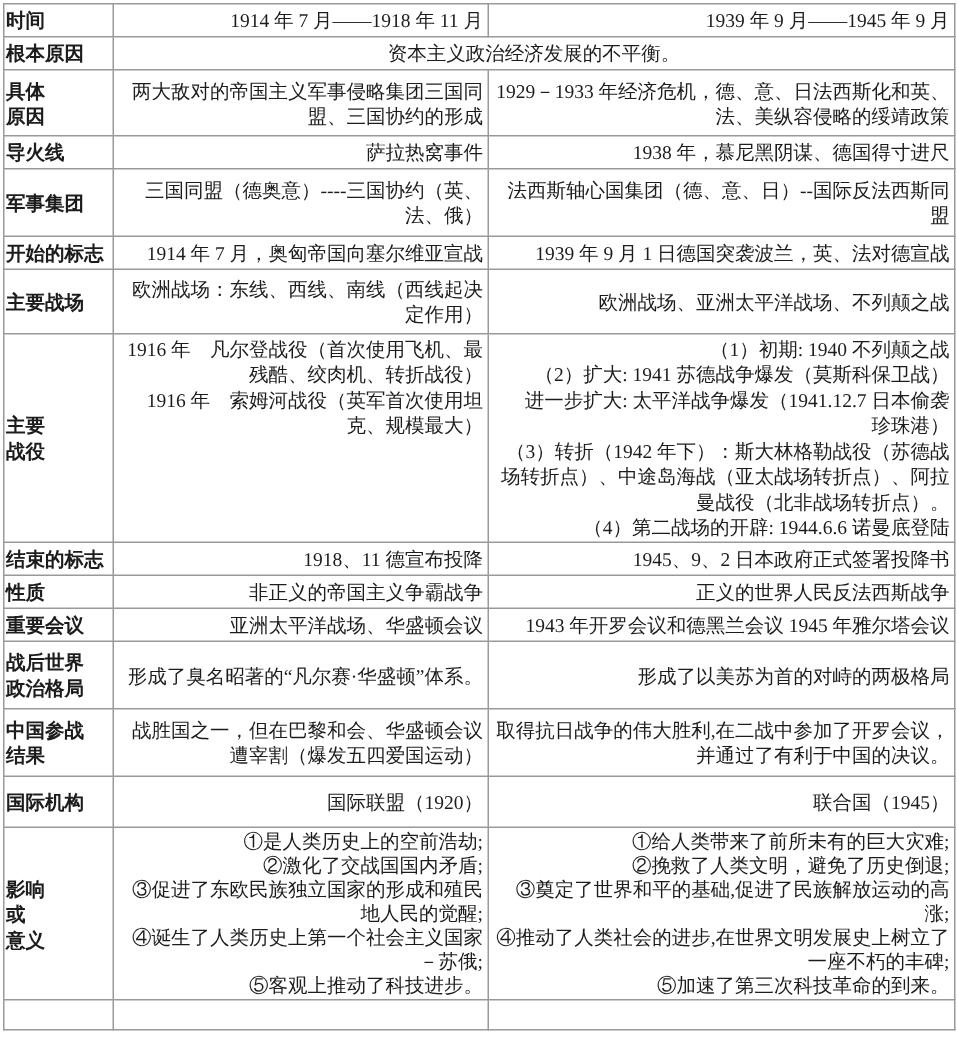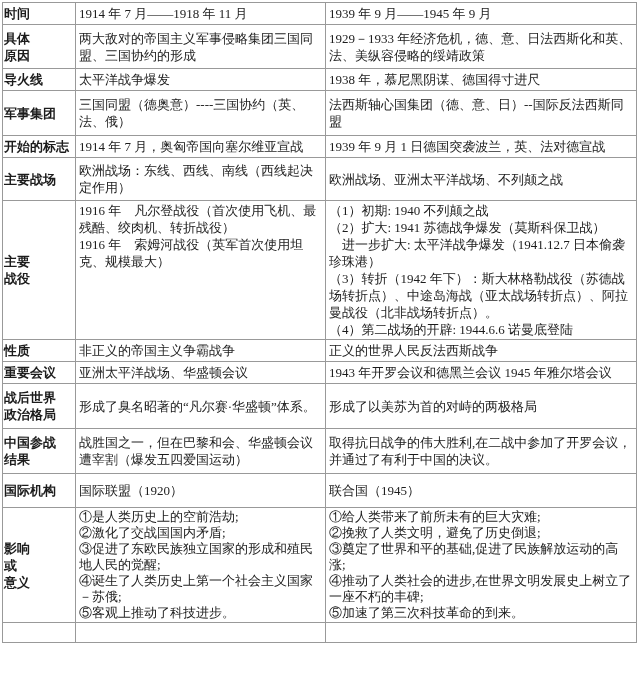--- a/index.html
+++ b/index.html
@@ -14,20 +14,21 @@
   col.c-ww1{width:250px;}
   col.c-ww2{width:311px;}
   th,td{
     border:1px solid #999999;
     font-size:13px;line-height:17px;
     padding:1px 3px;
     vertical-align:middle;
     white-space:pre-line;
     overflow:hidden;
     word-break:break-all;
+    text-align:right;
   }
   th{
     font-size:15px;font-weight:bold;color:#000;
     letter-spacing:4px;text-align:center;
     font-family:"Liberation Sans","DejaVu Sans",sans-serif;
   }
   td.lbl{font-weight:bold;text-align:left;padding:1px 1px;}
   td.mid{text-align:center;}
   td.top{vertical-align:top;}
   td.tight{line-height:16px;}
@@ -46,31 +47,35 @@
         <col class="c-ww2">
   </colgroup>
   <tbody>
 
     <tr class="h22">
       <td class="lbl">时间</td>
       <td>1914 年 7 月——1918 年 11 月</td>
       <td>1939 年 9 月——1945 年 9 月</td>
     </tr>
 
+    <tr class="h22">
+      <td class="lbl">根本原因</td>
+      <td class="mid" colspan="2">资本主义政治经济发展的不平衡。</td>
+    </tr>
 
     <tr class="h44">
       <td class="lbl">具体
 原因</td>
       <td>两大敌对的帝国主义军事侵略集团三国同盟、三国协约的形成</td>
       <td>1929－1933 年经济危机，德、意、日法西斯化和英、法、美纵容侵略的绥靖政策</td>
     </tr>
 
     <tr class="h22">
       <td class="lbl">导火线</td>
-      <td>太平洋战争爆发</td>
+      <td>萨拉热窝事件</td>
       <td>1938 年，慕尼黑阴谋、德国得寸进尺</td>
     </tr>
 
     <tr class="h45">
       <td class="lbl">军事集团</td>
       <td>三国同盟（德奥意）----三国协约（英、法、俄）</td>
       <td>法西斯轴心国集团（德、意、日）--国际反法西斯同盟</td>
     </tr>
 
     <tr class="h22">
@@ -90,20 +95,25 @@
 战役</td>
       <td class="top">1916 年　凡尔登战役（首次使用飞机、最残酷、绞肉机、转折战役）
 1916 年　索姆河战役（英军首次使用坦克、规模最大）</td>
       <td>（1）初期: 1940 不列颠之战
 （2）扩大: 1941 苏德战争爆发（莫斯科保卫战）
 　进一步扩大: 太平洋战争爆发（1941.12.7 日本偷袭珍珠港）
 （3）转折（1942 年下）：斯大林格勒战役（苏德战场转折点）、中途岛海战（亚太战场转折点）、阿拉曼战役（北非战场转折点）。
 （4）第二战场的开辟: 1944.6.6 诺曼底登陆</td>
     </tr>
 
+    <tr class="h22">
+      <td class="lbl">结束的标志</td>
+      <td>1918、11 德宣布投降</td>
+      <td>1945、9、2 日本政府正式签署投降书</td>
+    </tr>
 
     <tr class="h22">
       <td class="lbl">性质</td>
       <td>非正义的帝国主义争霸战争</td>
       <td>正义的世界人民反法西斯战争</td>
     </tr>
 
     <tr class="h22">
       <td class="lbl">重要会议</td>
       <td>亚洲太平洋战场、华盛顿会议</td>

